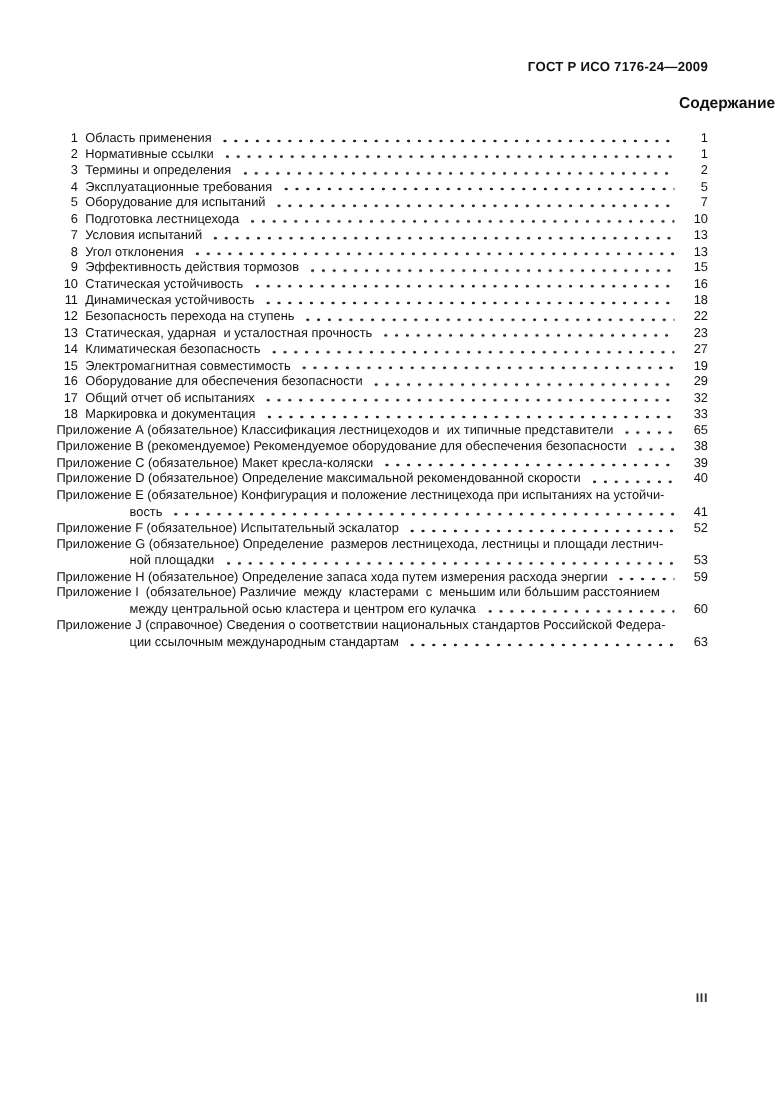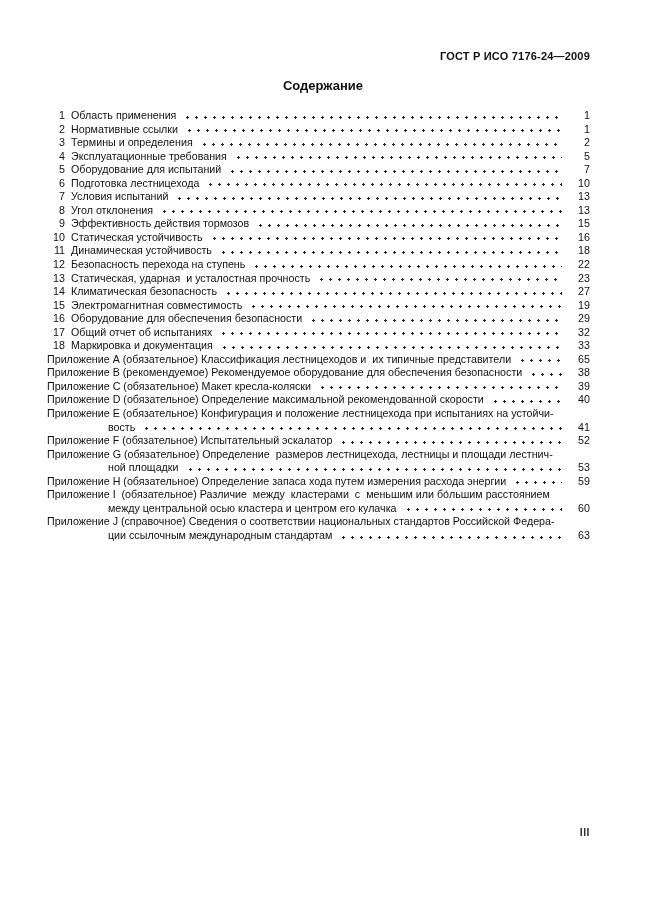--- a/index.html
+++ b/index.html
@@ -19,21 +19,21 @@
     padding: 50px 56px 0 0;
     text-align: right;
     font-weight: 700;
     font-size: 11px;
     line-height: 13px;
     letter-spacing: 0.2px;
     white-space: pre;
   }
   .doc-title {
     margin: 15px 0 16px 0;
-    text-align: center;
+    text-align: right;
     font-weight: 700;
     font-size: 13px;
     line-height: 15px;
   }
   .toc {
     margin: 14px 56px 0 47px;
   }
   .toc-row {
     display: flex;
     align-items: baseline;

